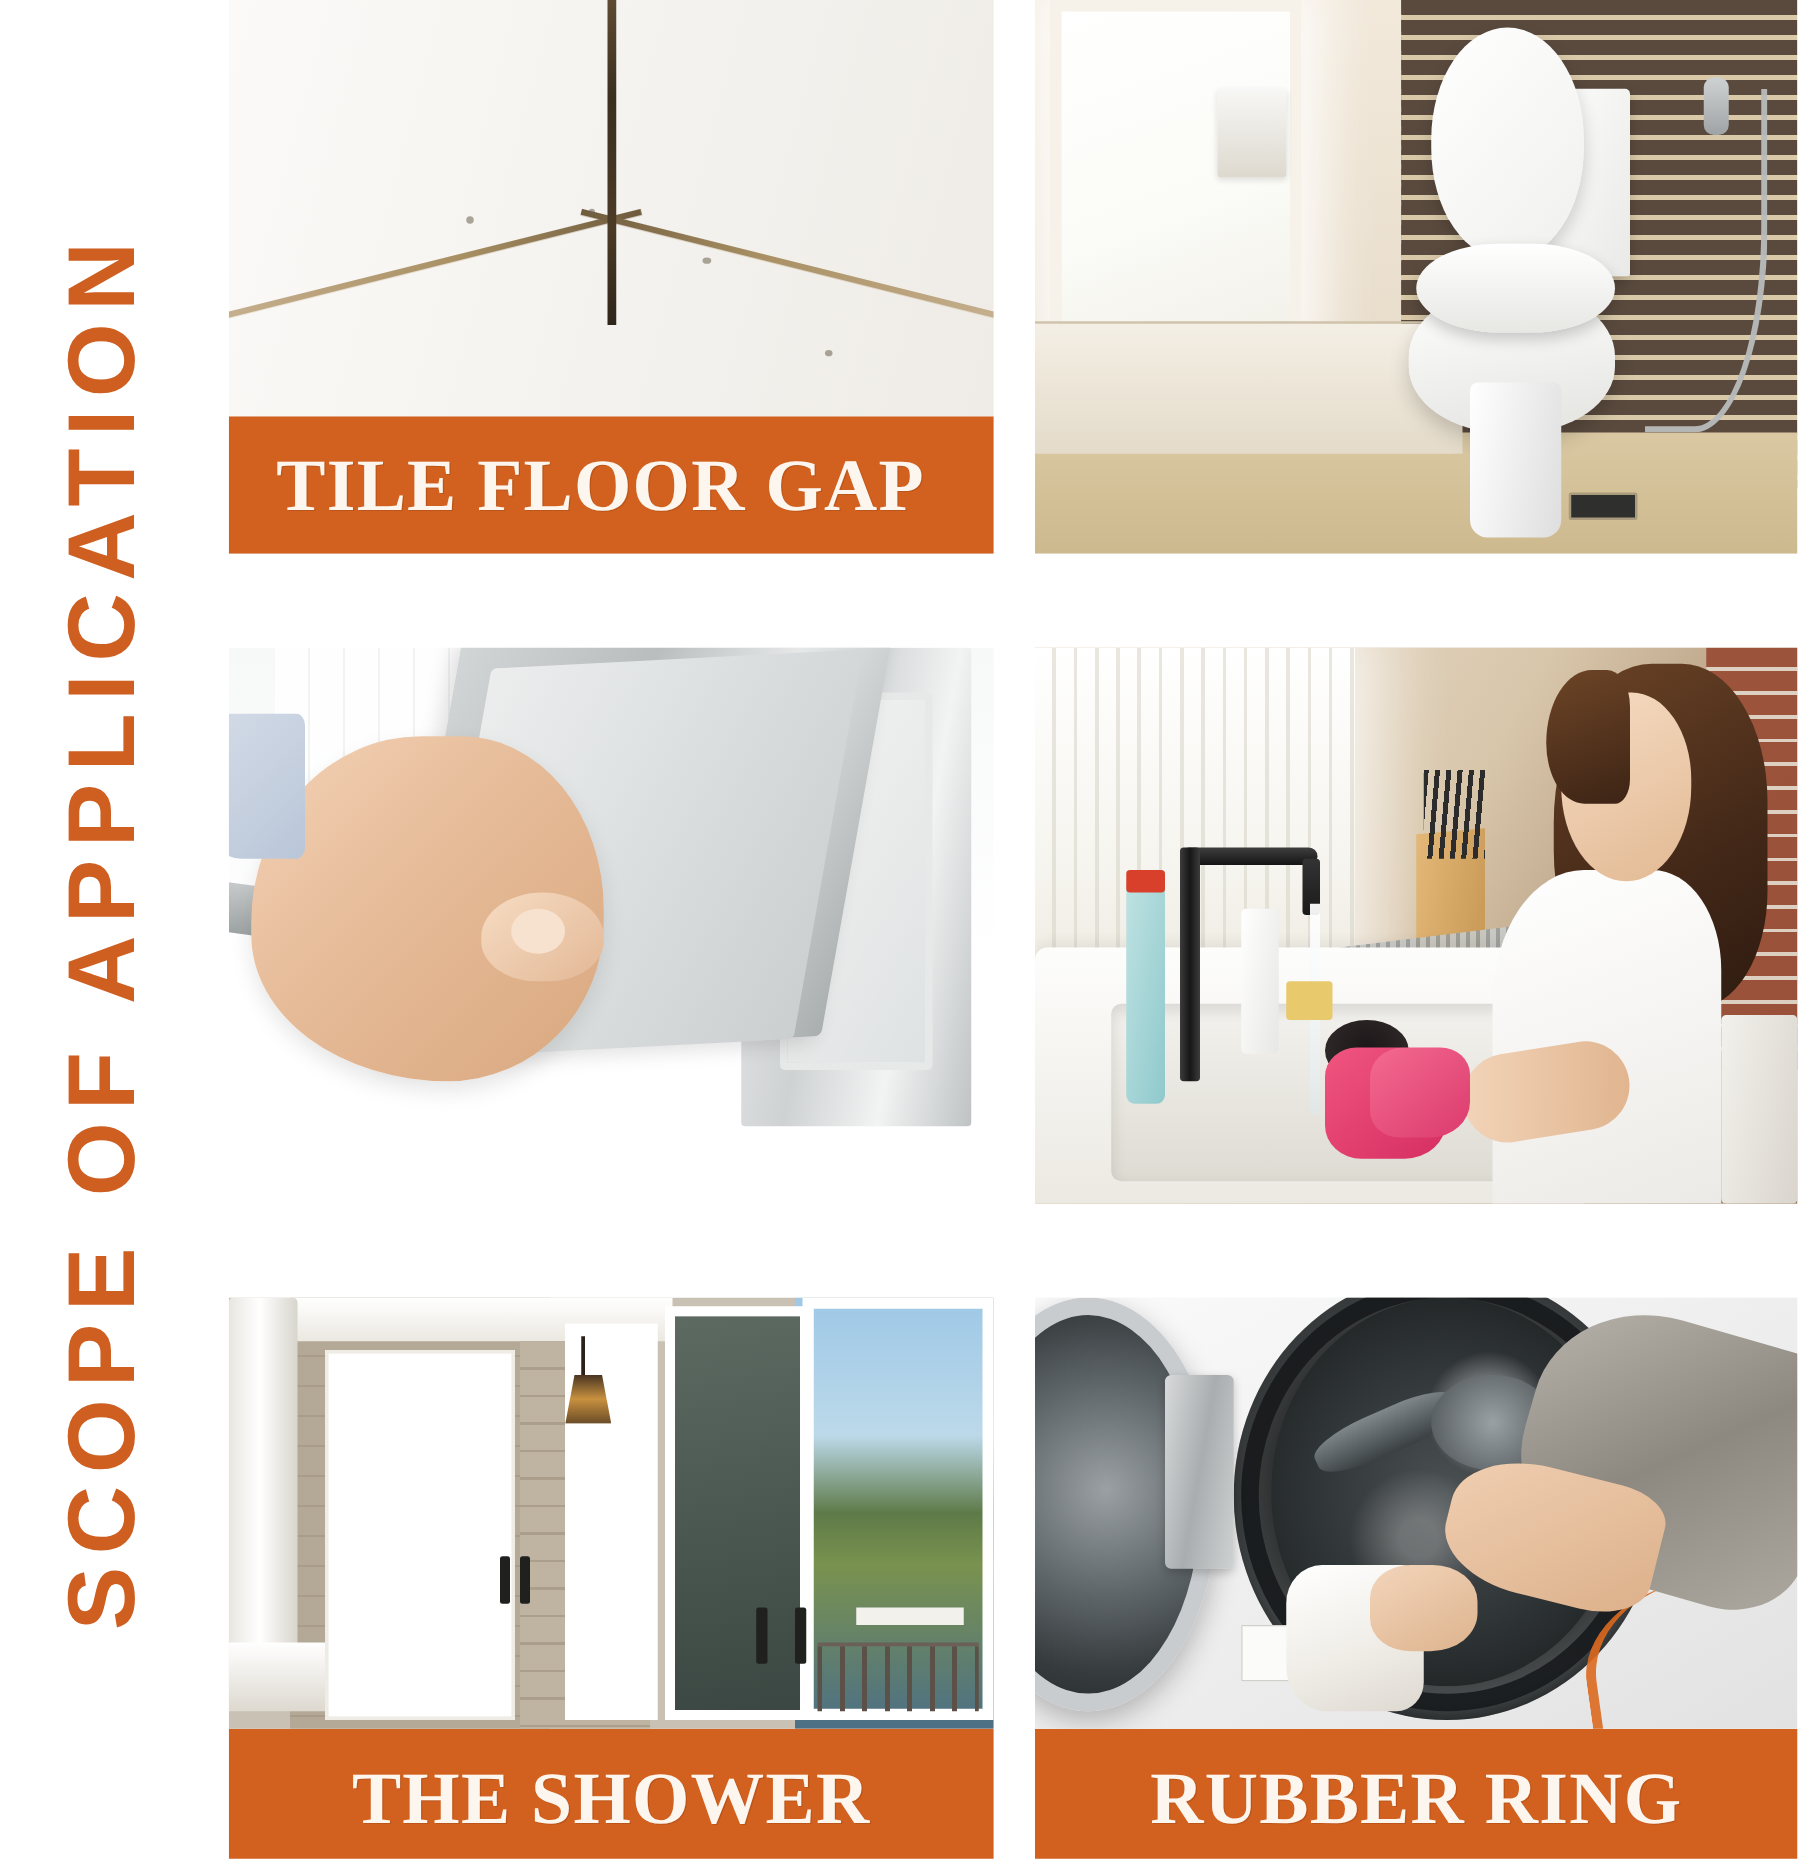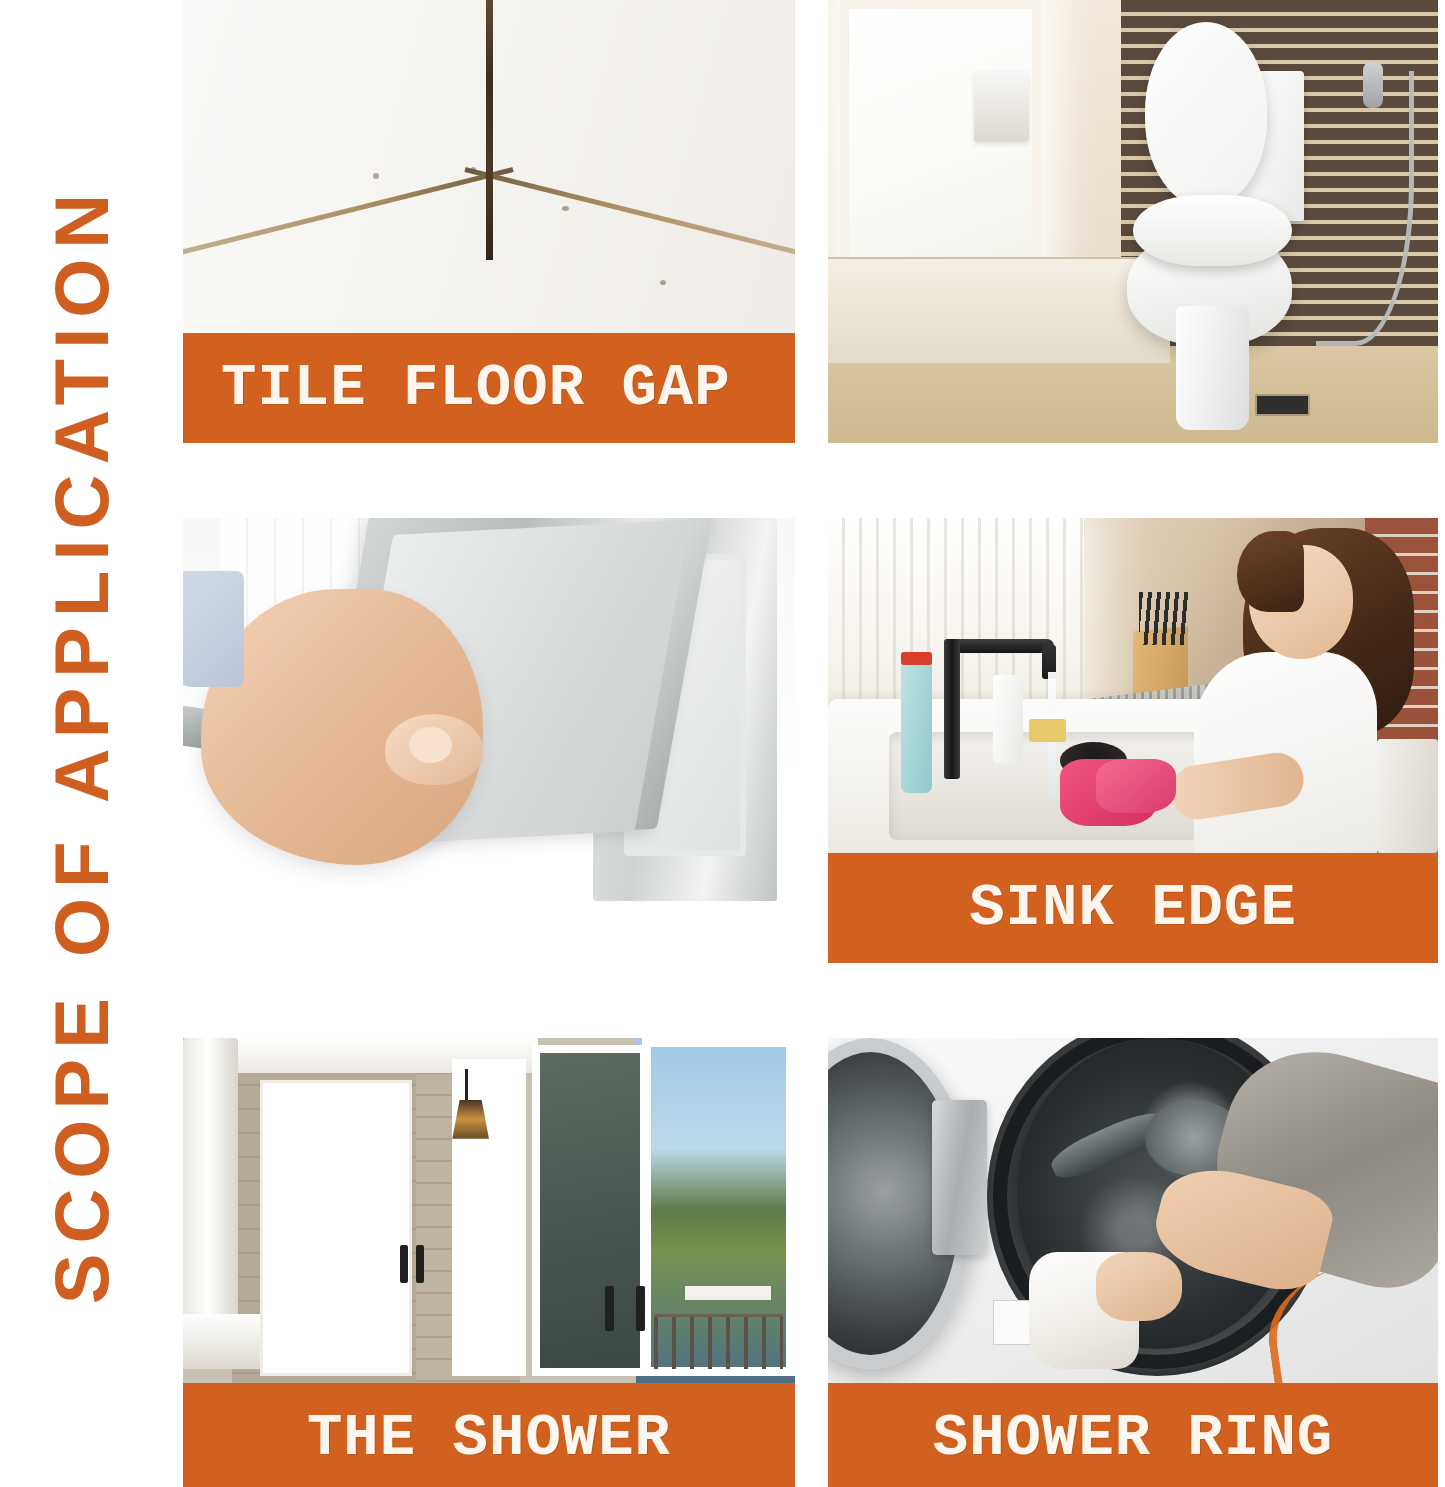--- a/index.html
+++ b/index.html
@@ -75,21 +75,21 @@
   }
   .caption-bar.align-left { justify-content: flex-start; padding-left: 38px; }
   .caption-bar.align-center { justify-content: center; }
 
   .caption-text {
     color: #FDF6EE;
     font-size: 59px;
     font-weight: bold;
     letter-spacing: 1px;
     line-height: 1;
-    font-family: Liberation Mono, monospace;
+    font-family: Liberation Serif, serif;
     white-space: nowrap;
     text-shadow: 1px 1px 0 rgba(120,50,10,0.25);
   }
 
   
   .sc-tile { background: #f7f5f2; }
   .sc-tile .wall-l {
     position: absolute; inset: 0;
     background: linear-gradient(105deg, #fbfaf8 0%, #f4f2ee 55%, #efece7 100%);
   }
@@ -644,23 +644,20 @@
         <div class="sponge"></div>
         <div class="stool"></div>
         <div class="girl-hair"></div>
         <div class="girl-body"></div>
         <div class="girl-head"></div>
         <div class="girl-hair-front"></div>
         <div class="arm"></div>
         <div class="glove"></div>
         <div class="glove2"></div>
       </div>
-      <div class="caption-bar align-center">
-        <span class="caption-text">SINK EDGE</span>
-      </div>
     </div>
 
     <div class="cell">
       <div class="photo sc-portal">
         <div class="sky"></div>
         <div class="siding"></div>
         <div class="siding2"></div>
         <div class="soffit"></div>
         <div class="column"></div>
         <div class="ledge"></div>
@@ -697,18 +694,18 @@
         <div class="door"></div>
         <div class="hinge"></div>
         <div class="label"></div>
         <div class="warn-arc"></div>
         <div class="sleeve"></div>
         <div class="forearm"></div>
         <div class="cloth"></div>
         <div class="fist"></div>
       </div>
       <div class="caption-bar align-center">
-        <span class="caption-text">SHOWER RING</span>
+        <span class="caption-text">RUBBER RING</span>
       </div>
     </div>
 
   </div>
 </div>
 
 </body></html>

